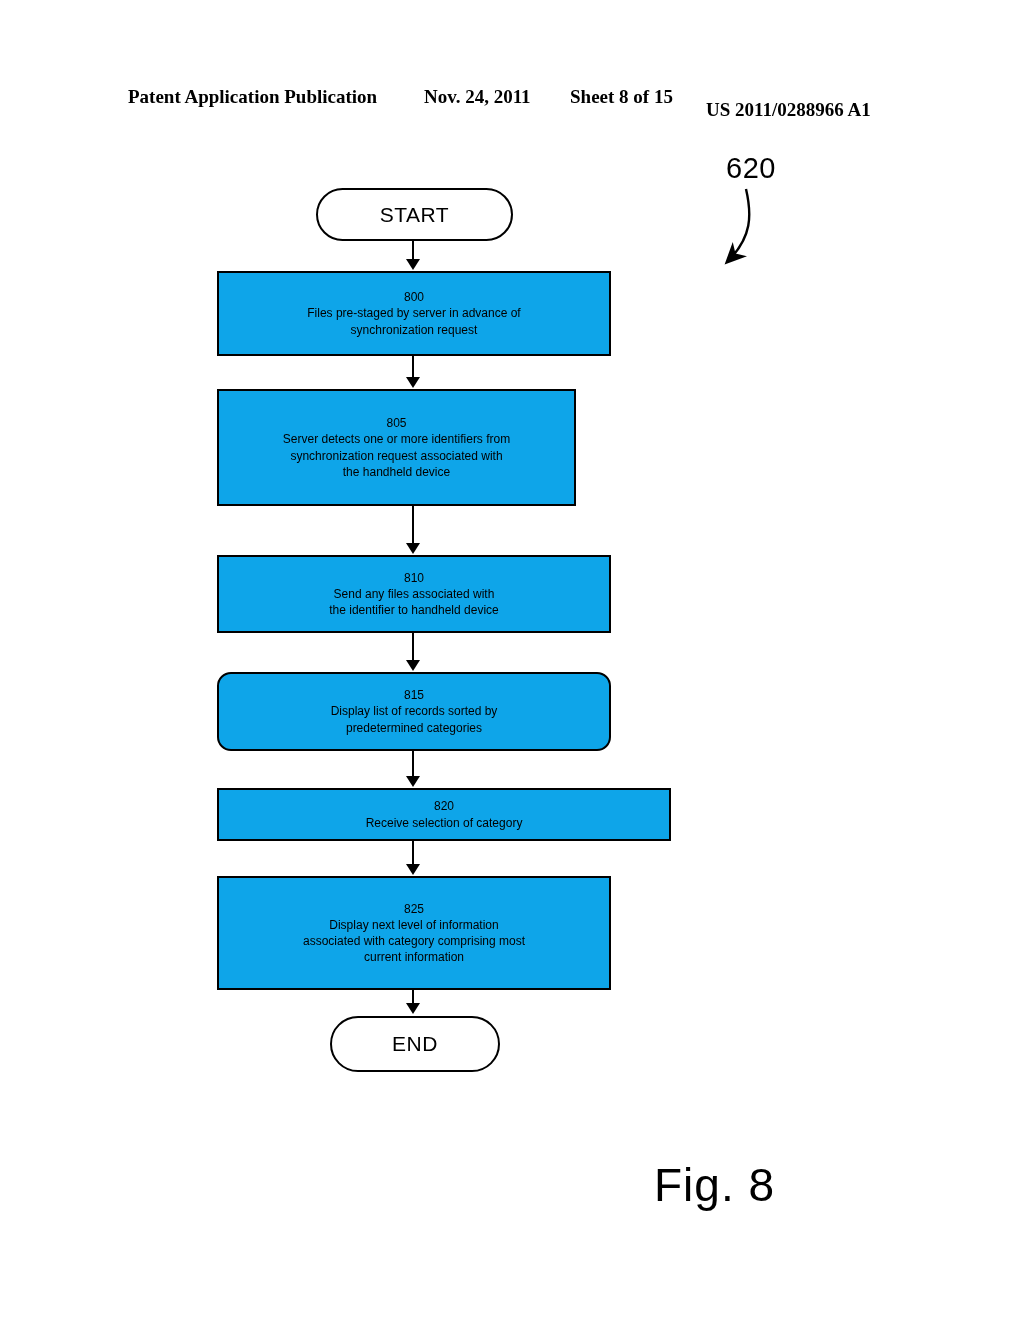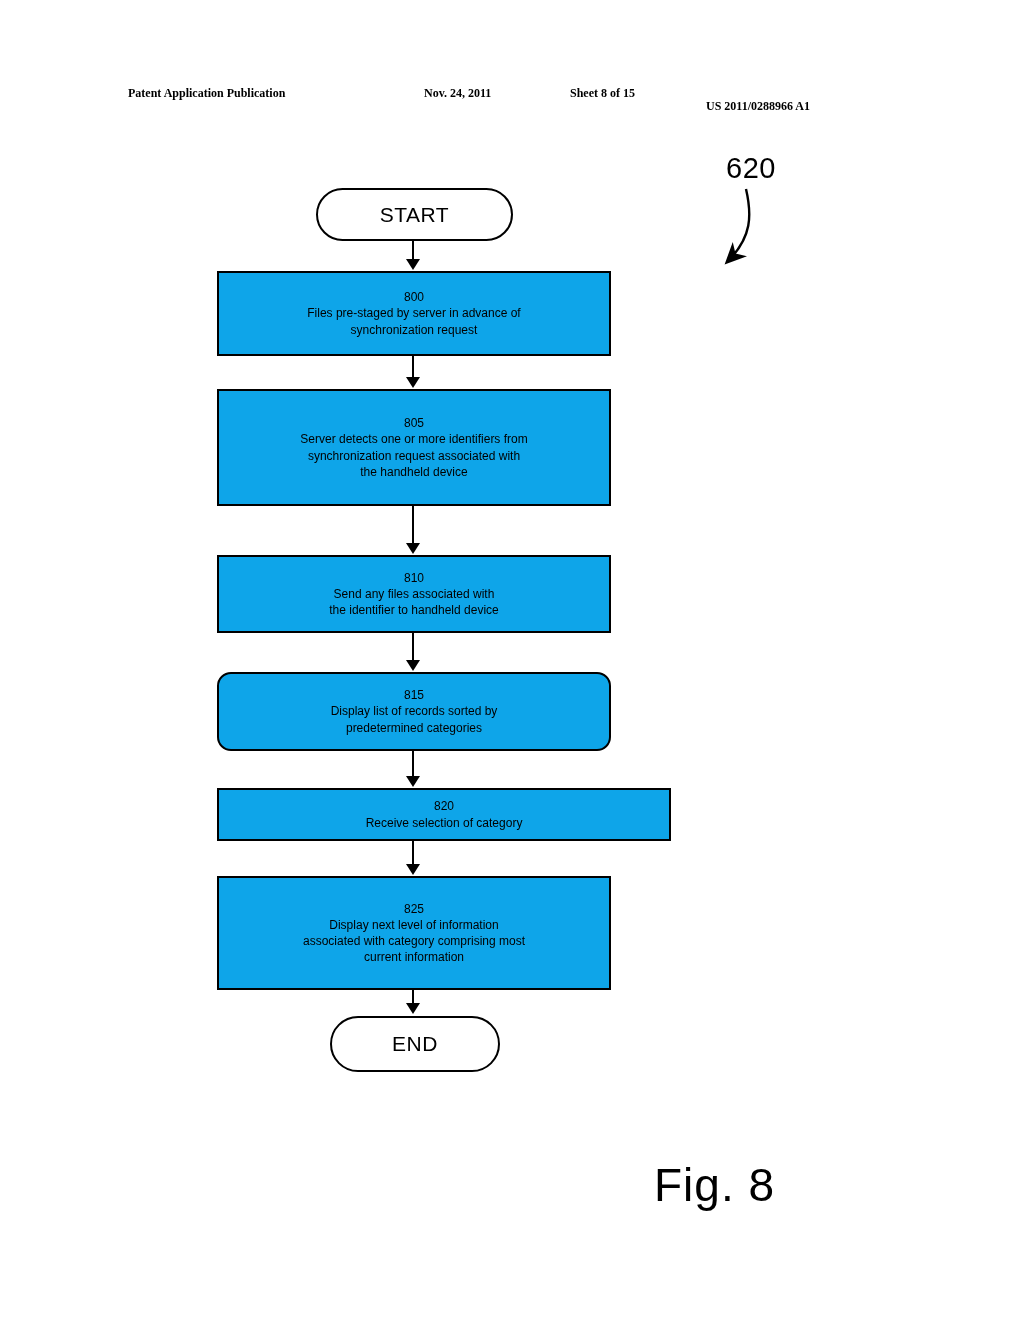--- a/index.html
+++ b/index.html
@@ -18,21 +18,21 @@
 
   
   .pub-header {
     position: absolute;
     top: 86px;
     left: 0;
     width: 1024px;
     height: 26px;
     font-family: "Liberation Serif", serif;
     font-weight: bold;
-    font-size: 12px;
+    font-size: 19px;
     white-space: nowrap;
   }
   .pub-header .h-pub {
     position: absolute;
     left: 128px;
     top: 0;
   }
   .pub-header .h-date {
     position: absolute;
     left: 424px;
@@ -91,21 +91,21 @@
   }
   .process .ref-num {
     display: block;
   }
   .process .body-text {
     display: block;
     white-space: pre-line;
   }
 
   #node-800 { left: 217px; top: 271px; width: 394px; height: 85px; }
-  #node-805 { left: 217px; top: 389px; width: 394px; height: 117px; }
+  #node-805 { left: 217px; top: 389px; width: 359px; height: 117px; }
   #node-810 { left: 217px; top: 555px; width: 394px; height: 78px; }
   #node-815 { left: 217px; top: 672px; width: 394px; height: 79px; border-radius: 14px; }
   #node-820 { left: 217px; top: 788px; width: 454px; height: 53px; }
   #node-825 { left: 217px; top: 876px; width: 394px; height: 114px; }
 
   
   .connector {
     position: absolute;
     left: 412px;
     width: 2px;

